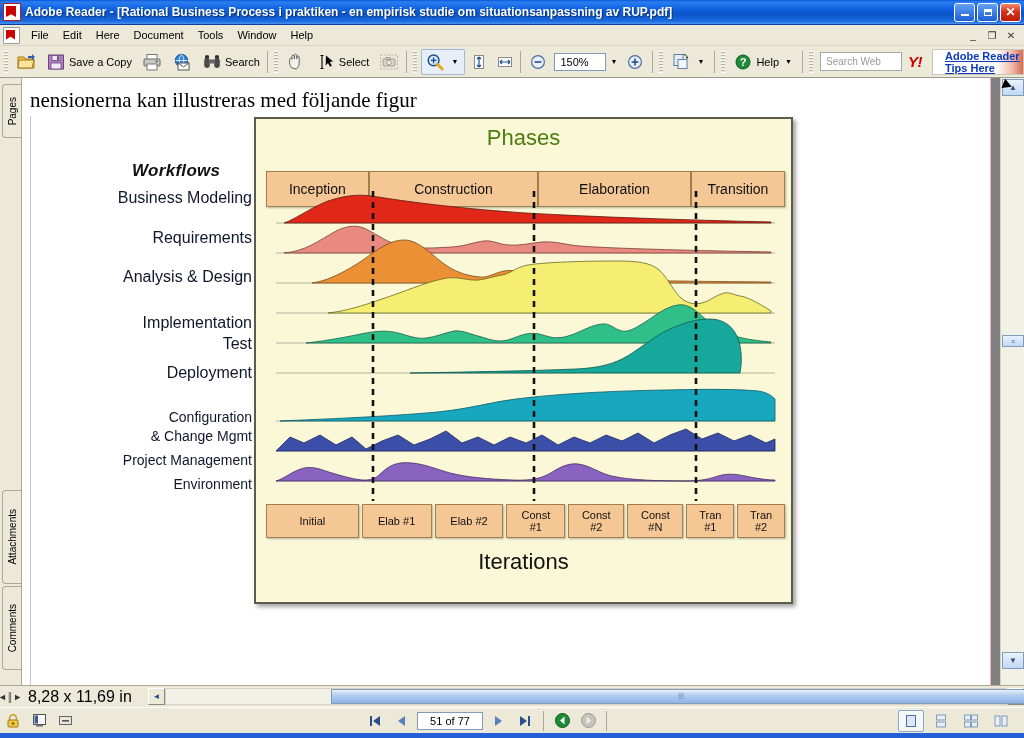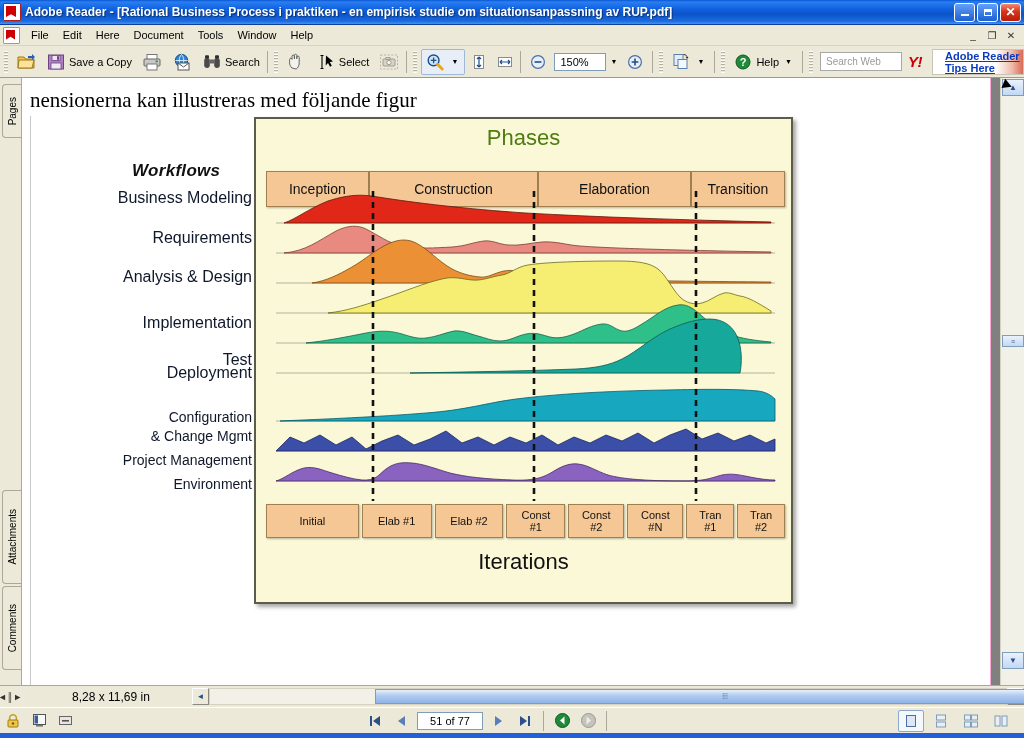--- a/index.html
+++ b/index.html
@@ -239,21 +239,21 @@
     position: absolute; left: 0; top: 685px; width: 1024px; height: 22px;
     background: #ece9d8; display: flex; align-items: center;
     border-top: 1px solid #aca899;
     box-sizing: border-box;
   }
   .resize-grip-ico {
     width: 20px; display:flex; align-items:center; justify-content:center;
     font-size: 9px; color: #333;
   }
   .pagesize {
-    font-size: 12px; color: #000; width: 120px; padding-left: 8px; margin-left: 44px;
+    font-size: 16px; color: #000; width: 120px; padding-left: 8px;
   }
   .sbtn {
     width: 17px; height: 17px; background: #ece9d8;
     border: 1px solid #fff; border-right-color:#898981; border-bottom-color:#898981;
     display:flex; align-items:center; justify-content:center;
     font-size: 8px; color: #2b4f8a; box-sizing:border-box;
   }
   .strack {
     flex: 1; height: 17px; background: #f2f1e8;
     border: 1px solid #d6d2c2; box-sizing: border-box;
@@ -657,21 +657,21 @@
         <div class="iterations-title">Iterations</div>
       </div>
 
       <div class="workflows-label">Workflows</div>
 
       <div class="wf-labels">
         <div class="wf-label" style="top:0px;">Business Modeling</div>
         <div class="wf-label" style="top:40px;">Requirements</div>
         <div class="wf-label" style="top:79px;">Analysis &amp; Design</div>
         <div class="wf-label" style="top:125px;">Implementation</div>
-        <div class="wf-label" style="top:162px;">Test</div>
+        <div class="wf-label" style="top:146px;">Test</div>
         <div class="wf-label" style="top:175px;">Deployment</div>
         <div class="wf-label small" style="top:220px;">Configuration</div>
         <div class="wf-label small" style="top:239px;">&amp; Change Mgmt</div>
         <div class="wf-label small" style="top:263px;">Project Management</div>
         <div class="wf-label small" style="top:287px;">Environment</div>
       </div>
 
     </div>
   </div>
 

